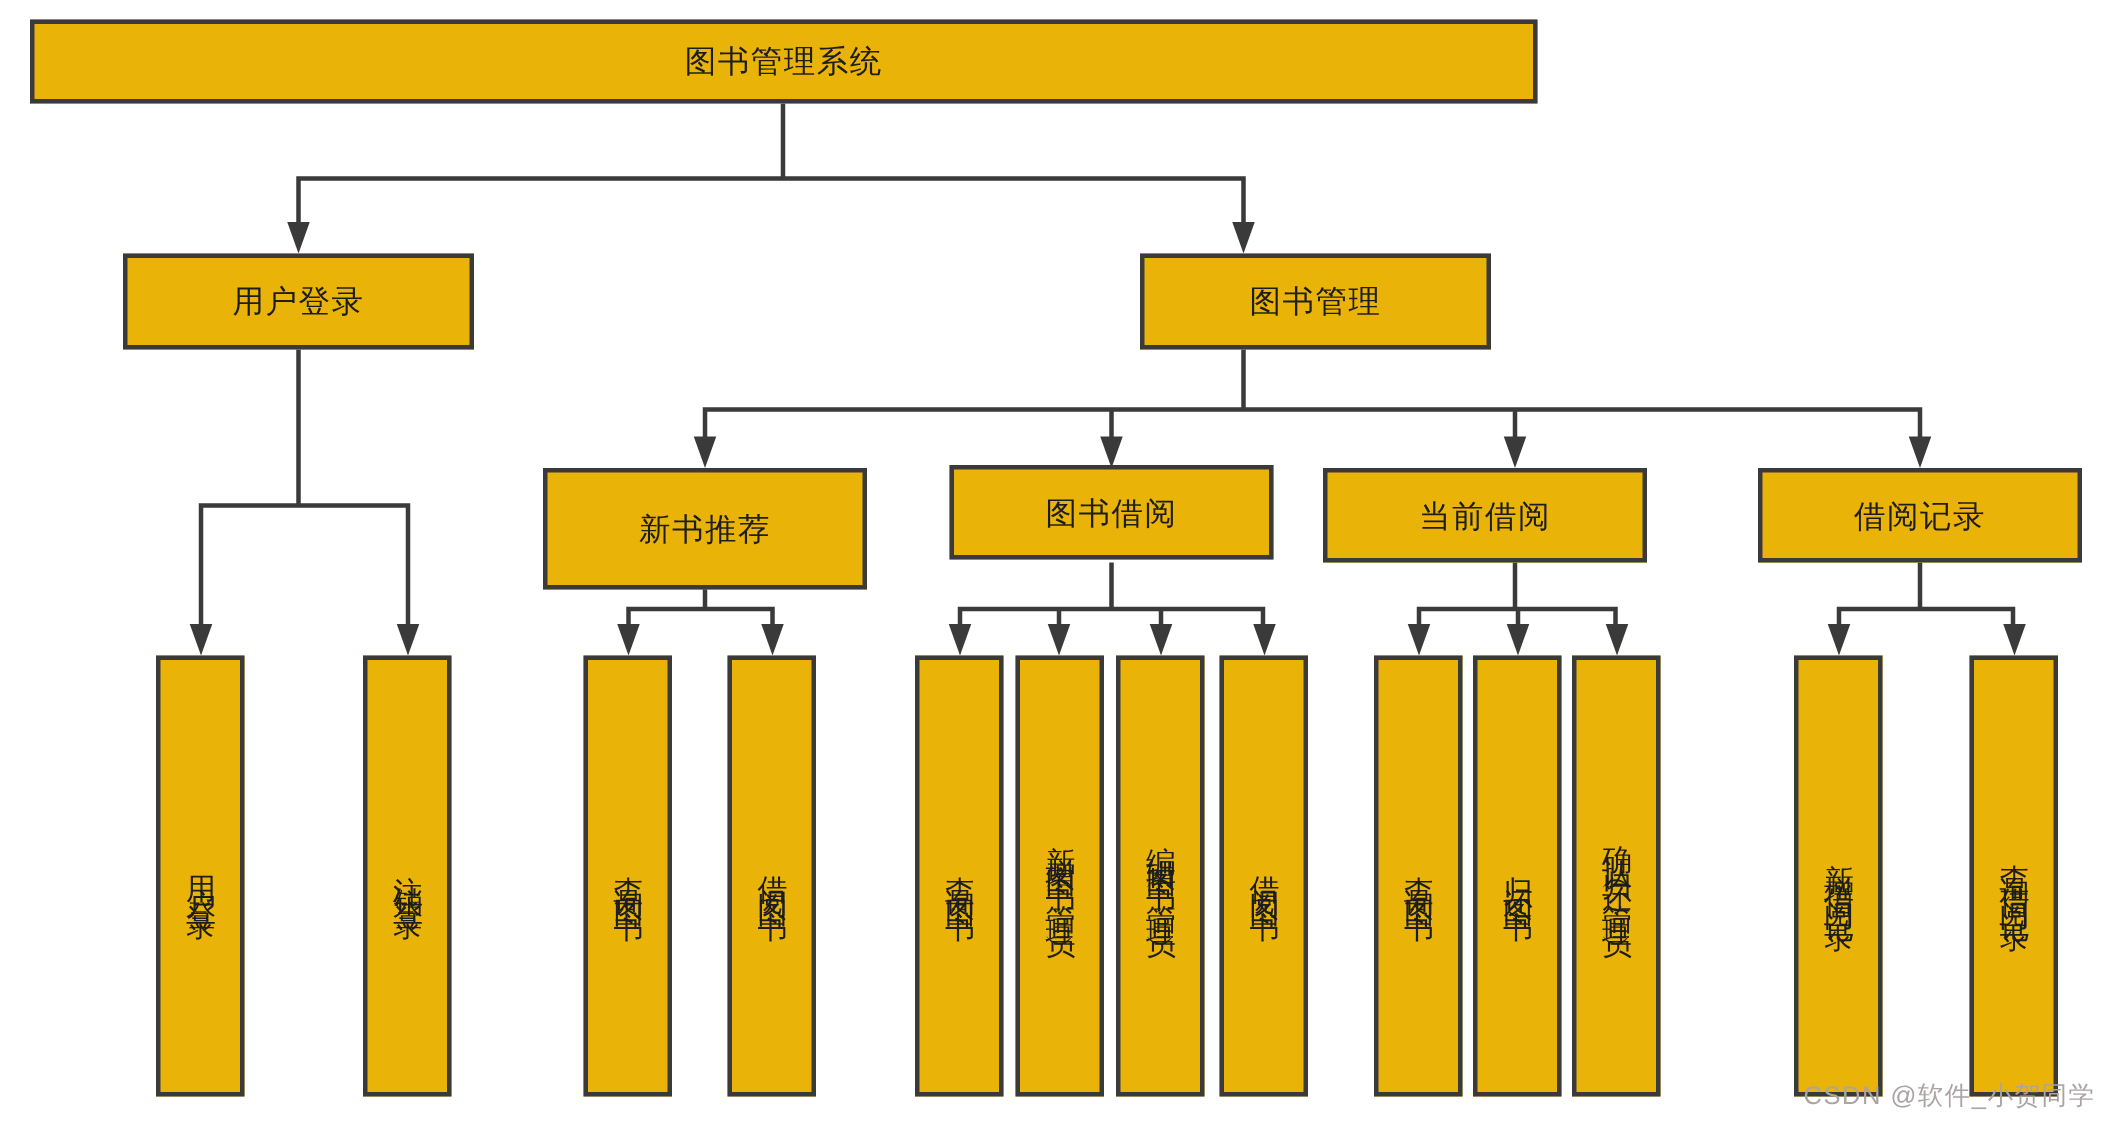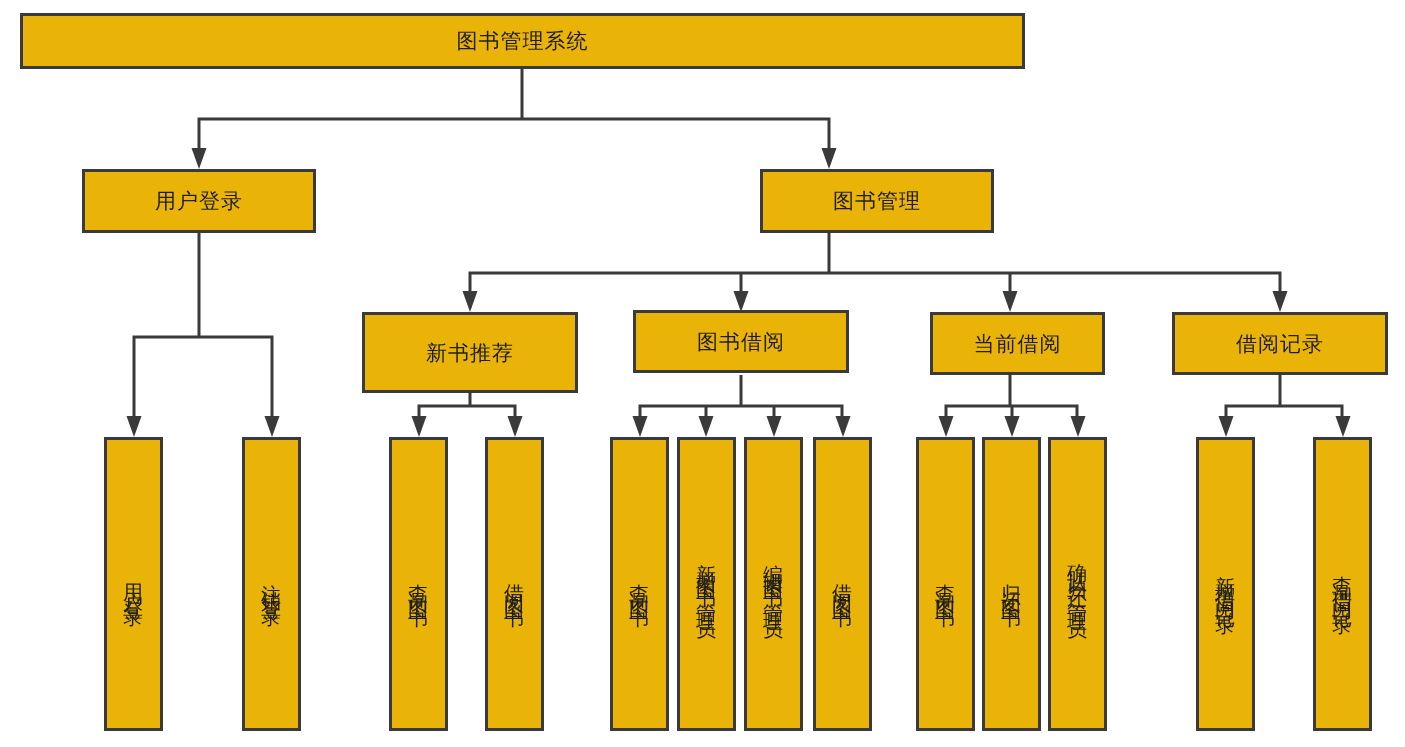--- a/index.html
+++ b/index.html
@@ -40,21 +40,21 @@
     line-height: 1;
   }
   
   .b-root { left: 20px;  top: 13px;  width: 1005px; height: 56px; }
   
   .b-login { left: 82px;  top: 169px; width: 234px; height: 64px; }
   .b-mgmt  { left: 712px; top: 169px; width: 234px; height: 64px; margin-left: 48px; }
   
   .b-g1 { left: 362px;  top: 312px; width: 216px; height: 81px; }
   .b-g2 { left: 633px;  top: 310px; width: 216px; height: 63px; }
-  .b-g3 { left: 930px;  top: 312px; width: 175px; height: 63px; font-family: Liberation Mono, monospace; }
+  .b-g3 { left: 882px;  top: 312px; width: 216px; height: 63px; font-family: Liberation Mono, monospace; }
   .b-g4 { left: 1172px; top: 312px; width: 216px; height: 63px; }
   
   .l1  { left: 104px; }
   .l2  { left: 242px; }
   .l3  { left: 389px; }
   .l4  { left: 485px; }
   .l5  { left: 610px; }
   .l6  { left: 677px; }
   .l7  { left: 744px; }
   .l8  { left: 813px; }
@@ -140,14 +140,15 @@
   <div class="node leaf l7">编辑图书（管理员）</div>
   <div class="node leaf l8">借阅图书</div>
 
   <div class="node leaf l9">查询图书</div>
   <div class="node leaf l10">归还图书</div>
   <div class="node leaf l11">确认归还（管理员）</div>
 
   <div class="node leaf l12">新增借阅记录</div>
   <div class="node leaf l13">查询借阅记录</div>
 
+  <div class="watermark">CSDN @软件_小贺同学</div>
 
 </div>
 
 </body></html>

